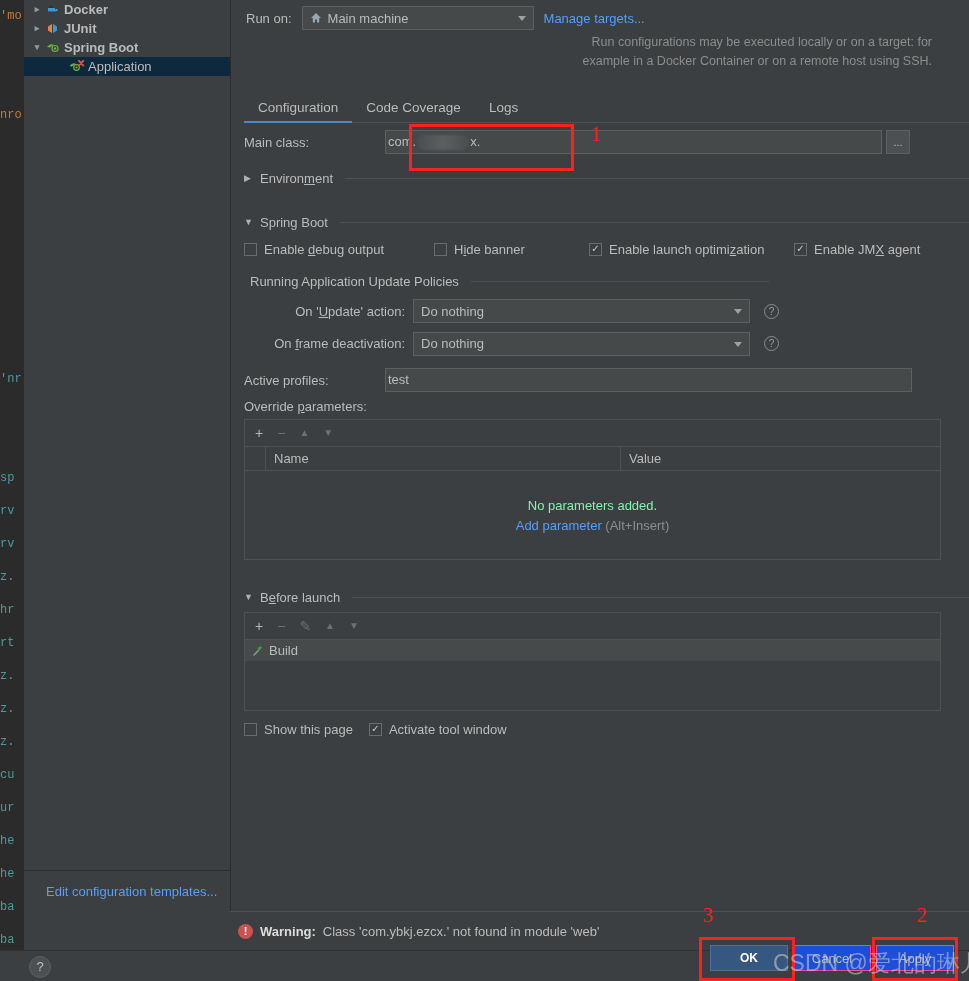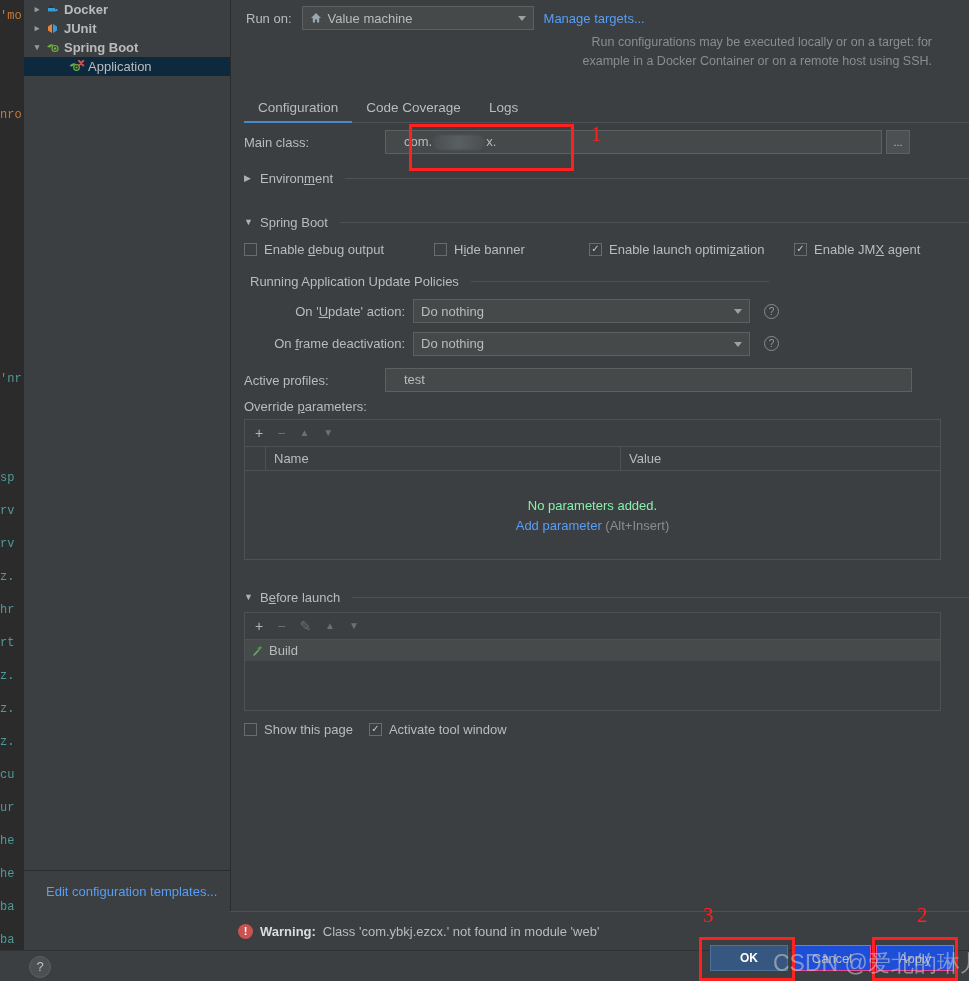--- a/index.html
+++ b/index.html
@@ -127,21 +127,21 @@
   .form { position: absolute; left: 0; top: 126px; width: 739px; }
   .row { display: flex; align-items: center; margin-bottom: 0; }
 
   .field-label { width: 155px; padding-left: 14px; box-sizing: border-box; color:#bbbbbb; font-size:13px; }
 
   .textfield {
     background: #45494a;
     border: 1px solid #5e6060;
     height: 24px; line-height: 22px;
     color: #bbbbbb; font-size: 13px;
-    padding: 0 18px;
+    padding: 0 2px;
     box-sizing: border-box;
     display: flex; align-items: center;
   }
   .redacted {
     display: inline-block;
     width: 52px; height: 15px;
     background: linear-gradient(90deg,#4a4e50,#5a5f61,#4a4e50);
     border-radius: 9px;
     vertical-align: middle;
     margin: 0 1px;
@@ -380,21 +380,21 @@
     <div class="content">
 
       <div class="runon-row">
         <span class="label">Run on:</span>
         <div class="combo" style="width:232px;">
           <span style="margin-right:6px;display:inline-flex;">
             <svg width="12" height="12" viewBox="0 0 12 12">
                 <path d="M6 1 L11 6 L9.2 6 L9.2 10.5 L7 10.5 L7 7.5 L5 7.5 L5 10.5 L2.8 10.5 L2.8 6 L1 6 Z" fill="#9aa7b0"></path>
               </svg>
           </span>
-          <span>Value machine</span>
+          <span>Main machine</span>
           <span class="arrow"></span>
         </div>
         <span class="link">Manage targets...</span>
       </div>
 
       <div class="hint">
         <div>Run configurations may be executed locally or on a target: for</div>
         <div>example in a Docker Container or on a remote host using SSH.</div>
       </div>
 

